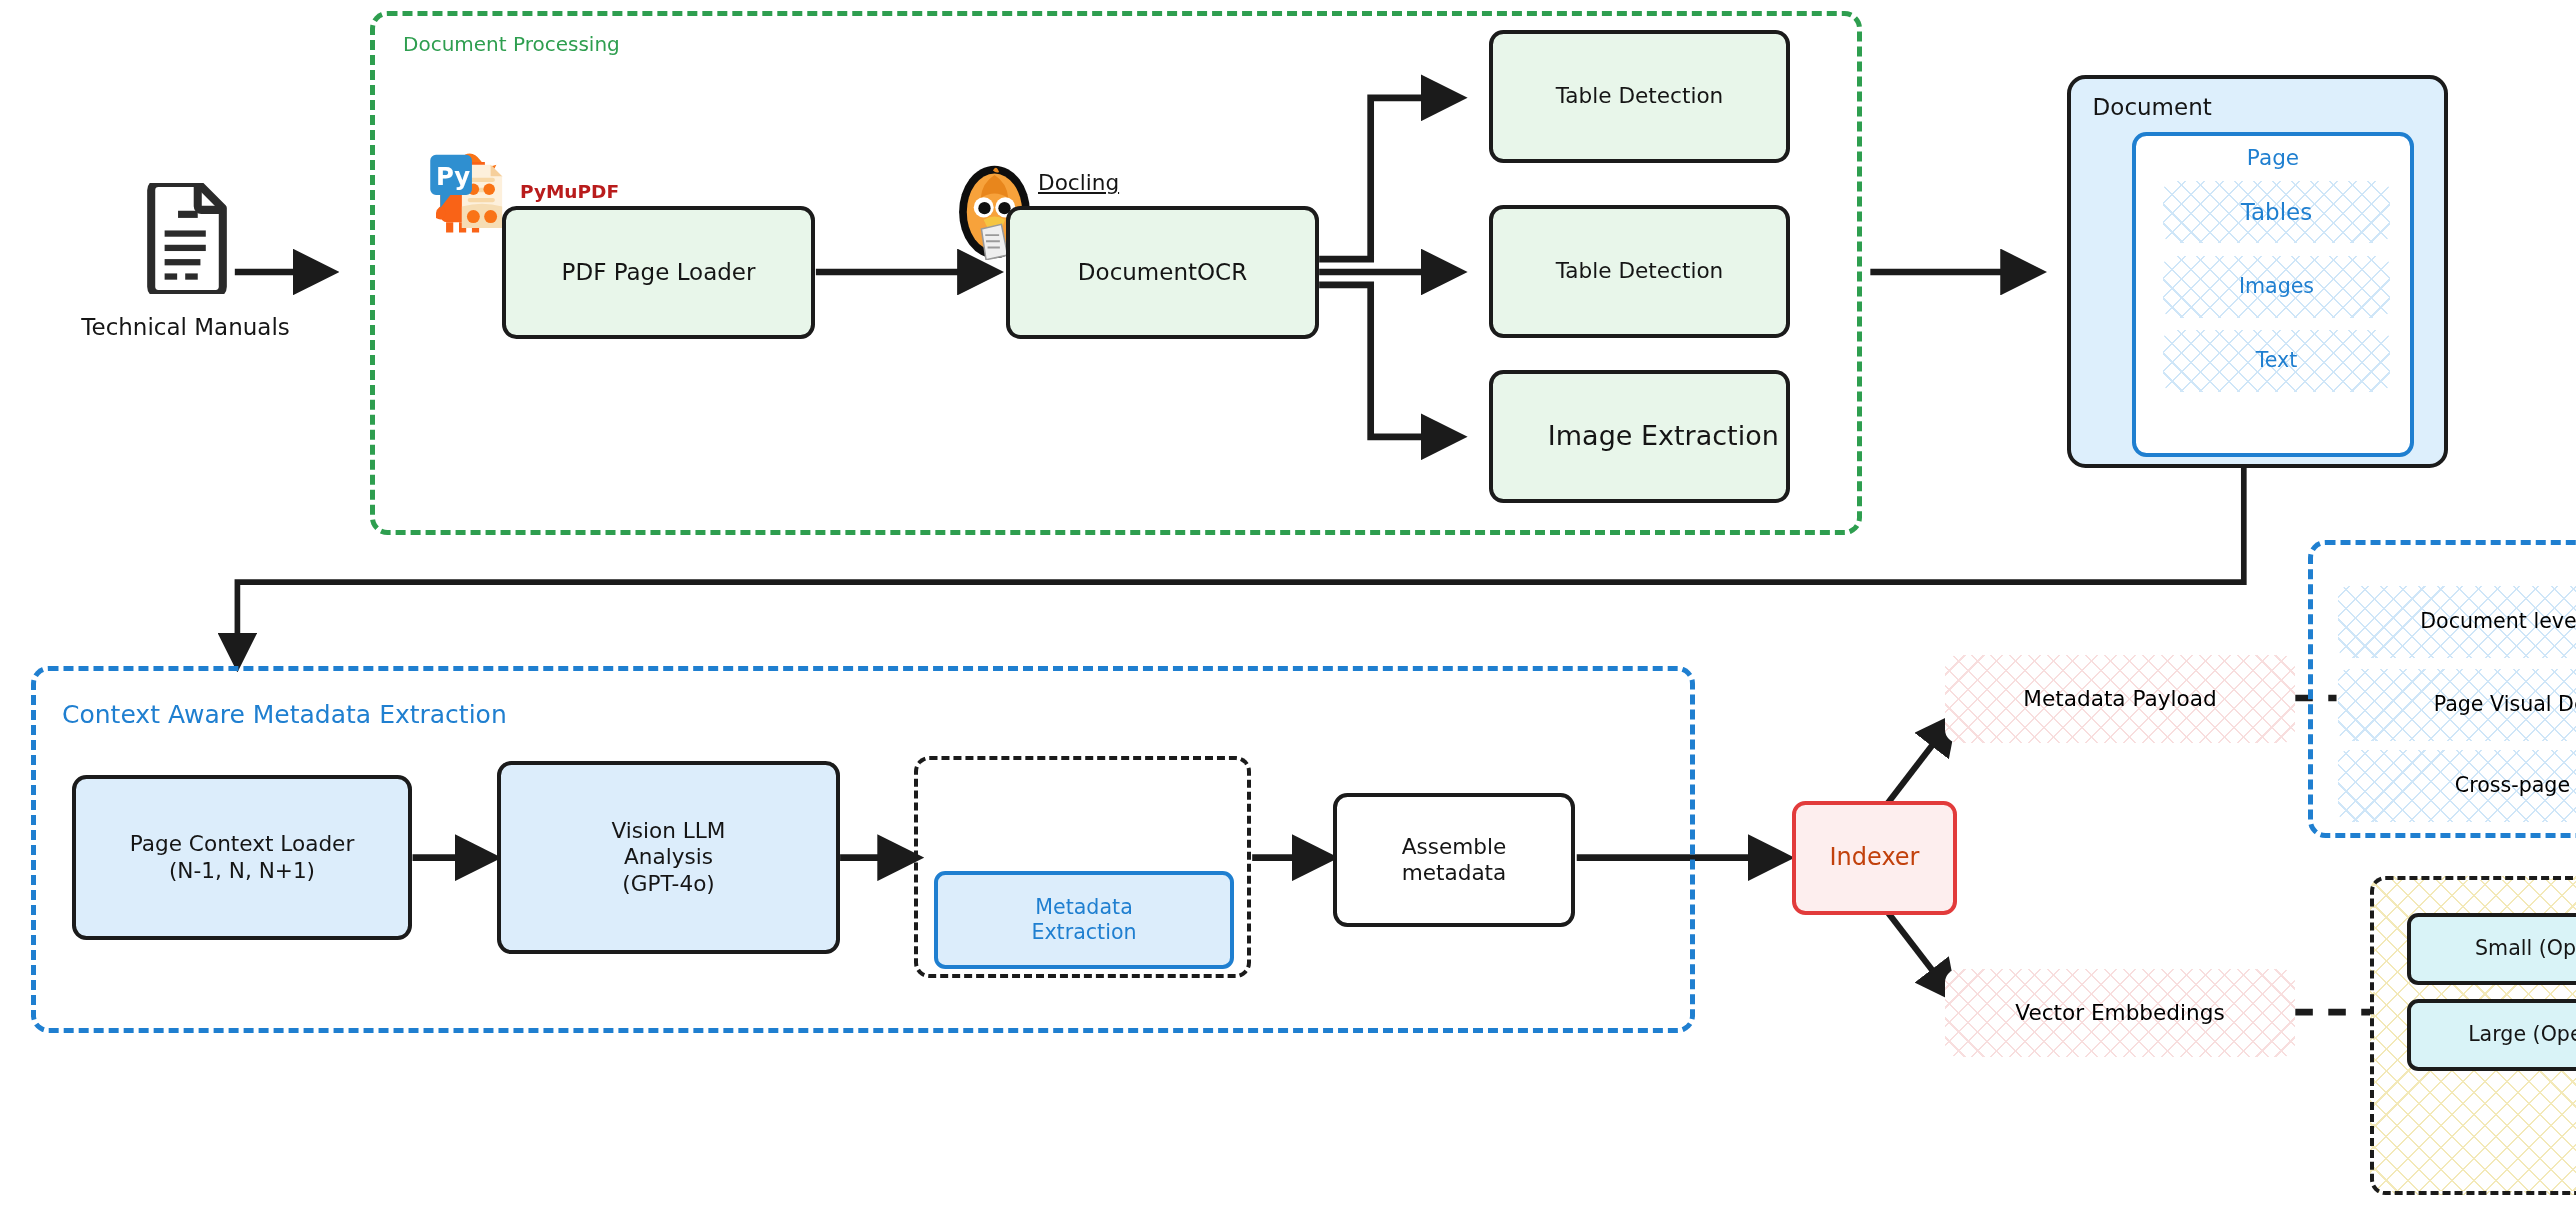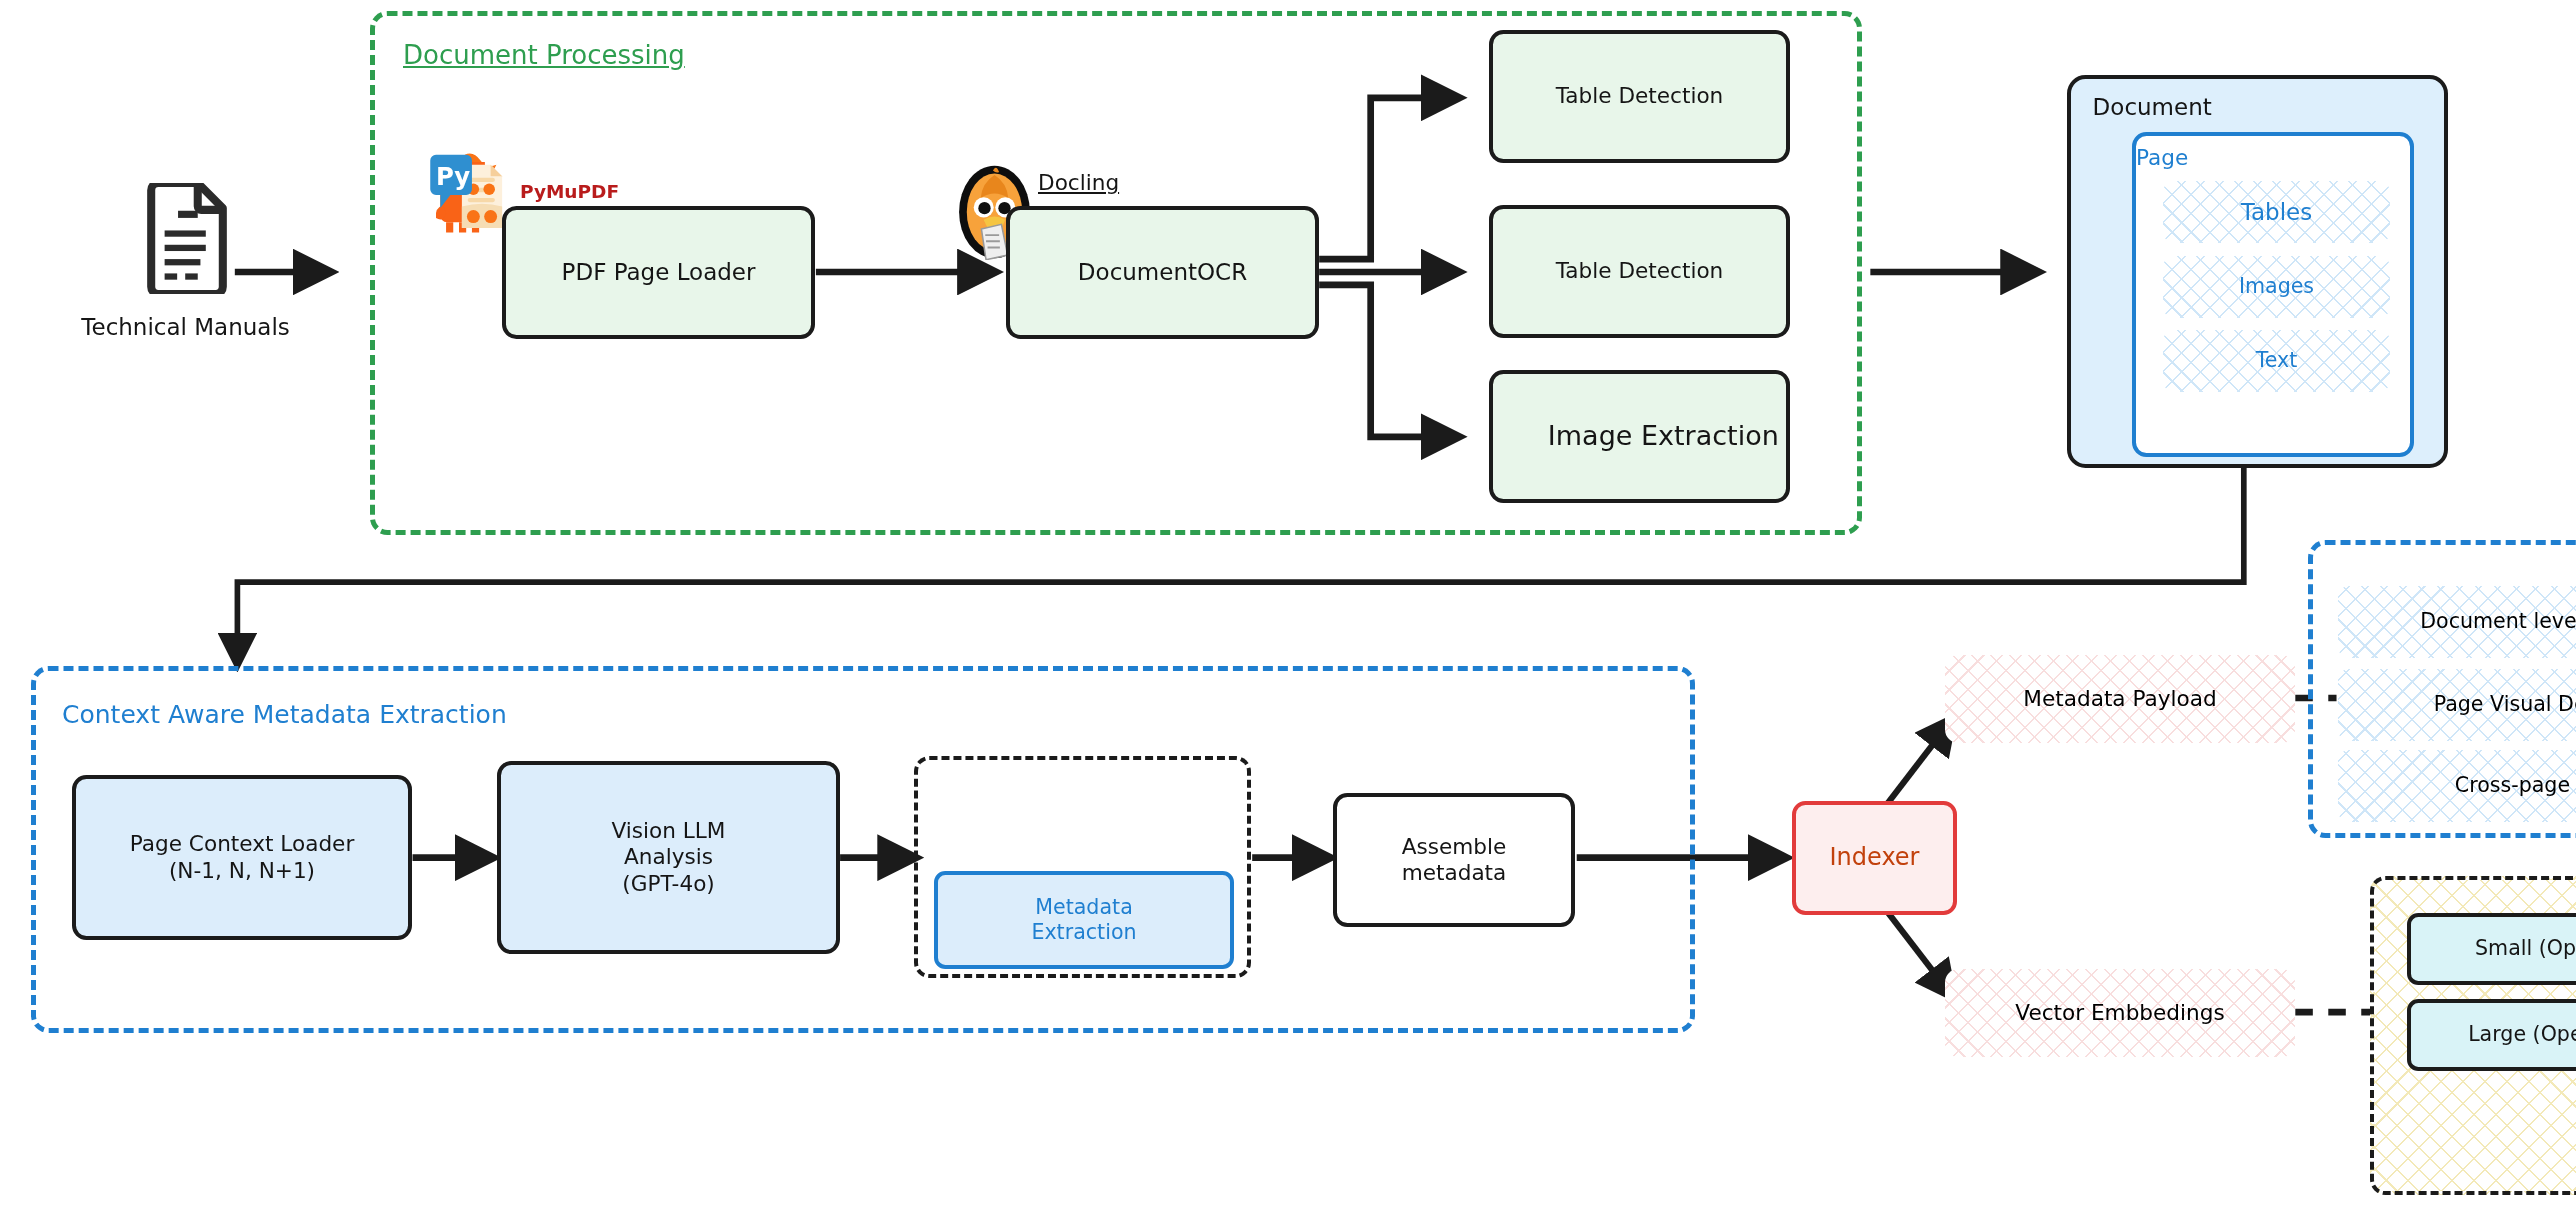--- a/index.html
+++ b/index.html
@@ -106,21 +106,21 @@
       <rect x="25" y="53" width="46" height="7" fill="#2b2b2b"></rect>
       <rect x="25" y="69" width="46" height="7" fill="#2b2b2b"></rect>
       <rect x="25" y="85" width="40" height="7" fill="#2b2b2b"></rect>
       <rect x="25" y="101" width="14" height="7" fill="#2b2b2b"></rect>
       <rect x="48" y="101" width="14" height="7" fill="#2b2b2b"></rect>
     </svg>
   </div>
   <div class="cap" style="left:20.6px;top:314px;width:330px;text-align:center;font-size:23px;">Technical Manuals</div>
 
   <div class="group grp-green" style="left:370px;top:11.3px;width:1492px;height:524px;"></div>
-  <div class="grp-title green" style="left:403px;top:40px;font-size:26px;text-decoration:underline;">Document Processing</div>
+  <div class="grp-title green" style="left:403px;top:32px;font-size:20px;">Document Processing</div>
 
   <div class="icon" style="left:427px;top:149px;width:87px;height:92px;">
     <svg viewBox="0 0 120 128" width="87" height="92">
       <path d="M52 8 q12 -6 22 8 q8 12 22 6 q-6 16 -22 14 z" fill="#f97316"></path>
       <path d="M40 18 h40 v84 h-52 q-10 0 -10 -12 v-50 q0 -22 22 -22 z" fill="#f96317"></path>
       <path d="M26 102 h10 v14 h-10z M44 102 h10 v14 h-10z M62 102 h10 v14 h-10z" fill="#f96317"></path>
       <path d="M22 78 q-12 4 -10 18 q10 6 14 -6 z" fill="#f96317"></path>
       <path d="M48 22 h40 l16 16 v72 h-56 z" fill="#fdf0dc"></path>
       <path d="M88 22 v16 h16 z" fill="#f6cf9b"></path>
       <rect x="56" y="40" width="38" height="6" rx="3" fill="#f7d8a8"></rect>
@@ -169,21 +169,21 @@
     <span class="node-label">Table Detection</span>
   </div>
   <div class="node n-green" style="left:1489px;top:370px;width:301px;height:133px;font-size:27px;text-align:right;">
     <span class="node-label">Image Extraction</span>
   </div>
 
   <div class="node n-docblue" style="left:2067px;top:75px;width:381px;height:393px;border-radius:18.5px;display:block;">
     <div style="position:absolute;left:21.6px;top:14.4px;font-size:23px;color:#151515;">Document</div>
     <div class="n-pageblue" style="position:absolute;left:61px;top:53px;width:282px;height:325px;
                 box-sizing:border-box;border-radius:14.4px;display:block;">
-      <div style="position:absolute;left:0;right:0;top:9.3px;text-align:left;font-size:21.6px;color:#1f7fd0;">Page</div>
+      <div style="position:absolute;left:0;right:0;top:9.3px;text-align:center;font-size:21.6px;color:#1f7fd0;">Page</div>
       <div class="node hatch-blue" style="left:27px;top:45px;width:227px;height:62px;font-size:23px;border-radius:11.3px;">
         <span class="node-label">Tables</span>
       </div>
       <div class="node hatch-blue" style="left:27px;top:120px;width:227px;height:62px;font-size:20.6px;border-radius:11.3px;">
         <span class="node-label">Images</span>
       </div>
       <div class="node hatch-blue" style="left:27px;top:194px;width:227px;height:62px;font-size:20.6px;border-radius:11.3px;">
         <span class="node-label">Text</span>
       </div>
     </div>

